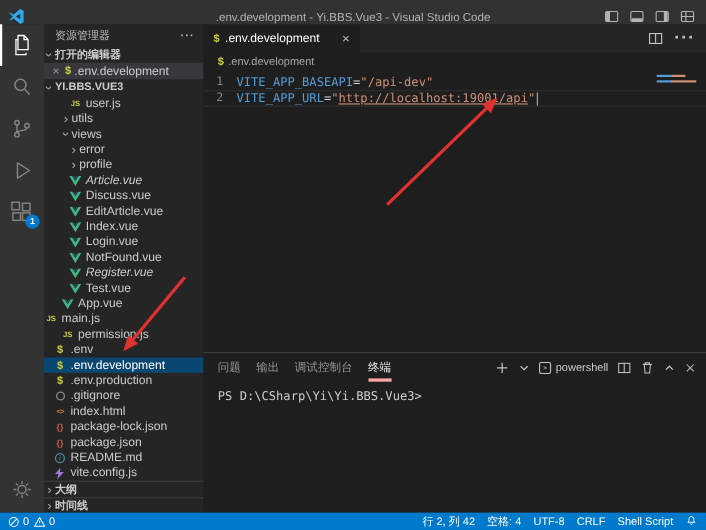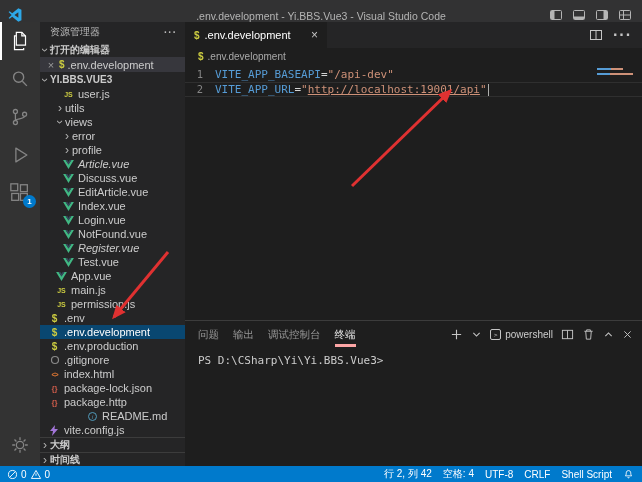--- a/index.html
+++ b/index.html
@@ -301,21 +301,21 @@
           </div>
           <div class="trow" style="padding-left: 15px;">
             <span class="fiw">
               <svg width="11" height="9" viewBox="0 0 12 10">
                 <path d="M0 0h2.8L6 5 9.2 0H12L6 10z" fill="#41b883"></path>
                 <path d="M2.8 0h1.9L6 2.1 7.3 0h1.9L6 5z" fill="#35495e"></path>
               </svg>
             </span>
             <span class="tname">App.vue</span>
           </div>
-          <div class="trow" style="padding-left: 15px;">
+          <div class="trow" style="">
             <span class="fiw">
               <span class="fi-js">JS</span>
             </span>
             <span class="tname">main.js</span>
           </div>
           <div class="trow" style="padding-left: 15px;">
             <span class="fiw">
               <span class="fi-js">JS</span>
             </span>
             <span class="tname">permission.js</span>
@@ -355,23 +355,23 @@
           <div class="trow" style="padding-left: 8px;">
             <span class="fiw">
               <span class="fi-npm">{}</span>
             </span>
             <span class="tname">package-lock.json</span>
           </div>
           <div class="trow" style="padding-left: 8px;">
             <span class="fiw">
               <span class="fi-npm">{}</span>
             </span>
-            <span class="tname">package.http</span>
-          </div>
-          <div class="trow" style="padding-left: 8px; margin-left: 38px;">
+            <span class="tname">package.json</span>
+          </div>
+          <div class="trow" style="padding-left: 8px;">
             <span class="fiw">
               <span class="fi-md">i</span>
             </span>
             <span class="tname">README.md</span>
           </div>
           <div class="trow" style="padding-left: 8px;">
             <span class="fiw">
               <svg width="9" height="11" viewBox="0 0 9 11">
                 <path d="M5 0 0 6h3L2 11l6-7H4.5z" fill="#a275d8"></path>
               </svg>

